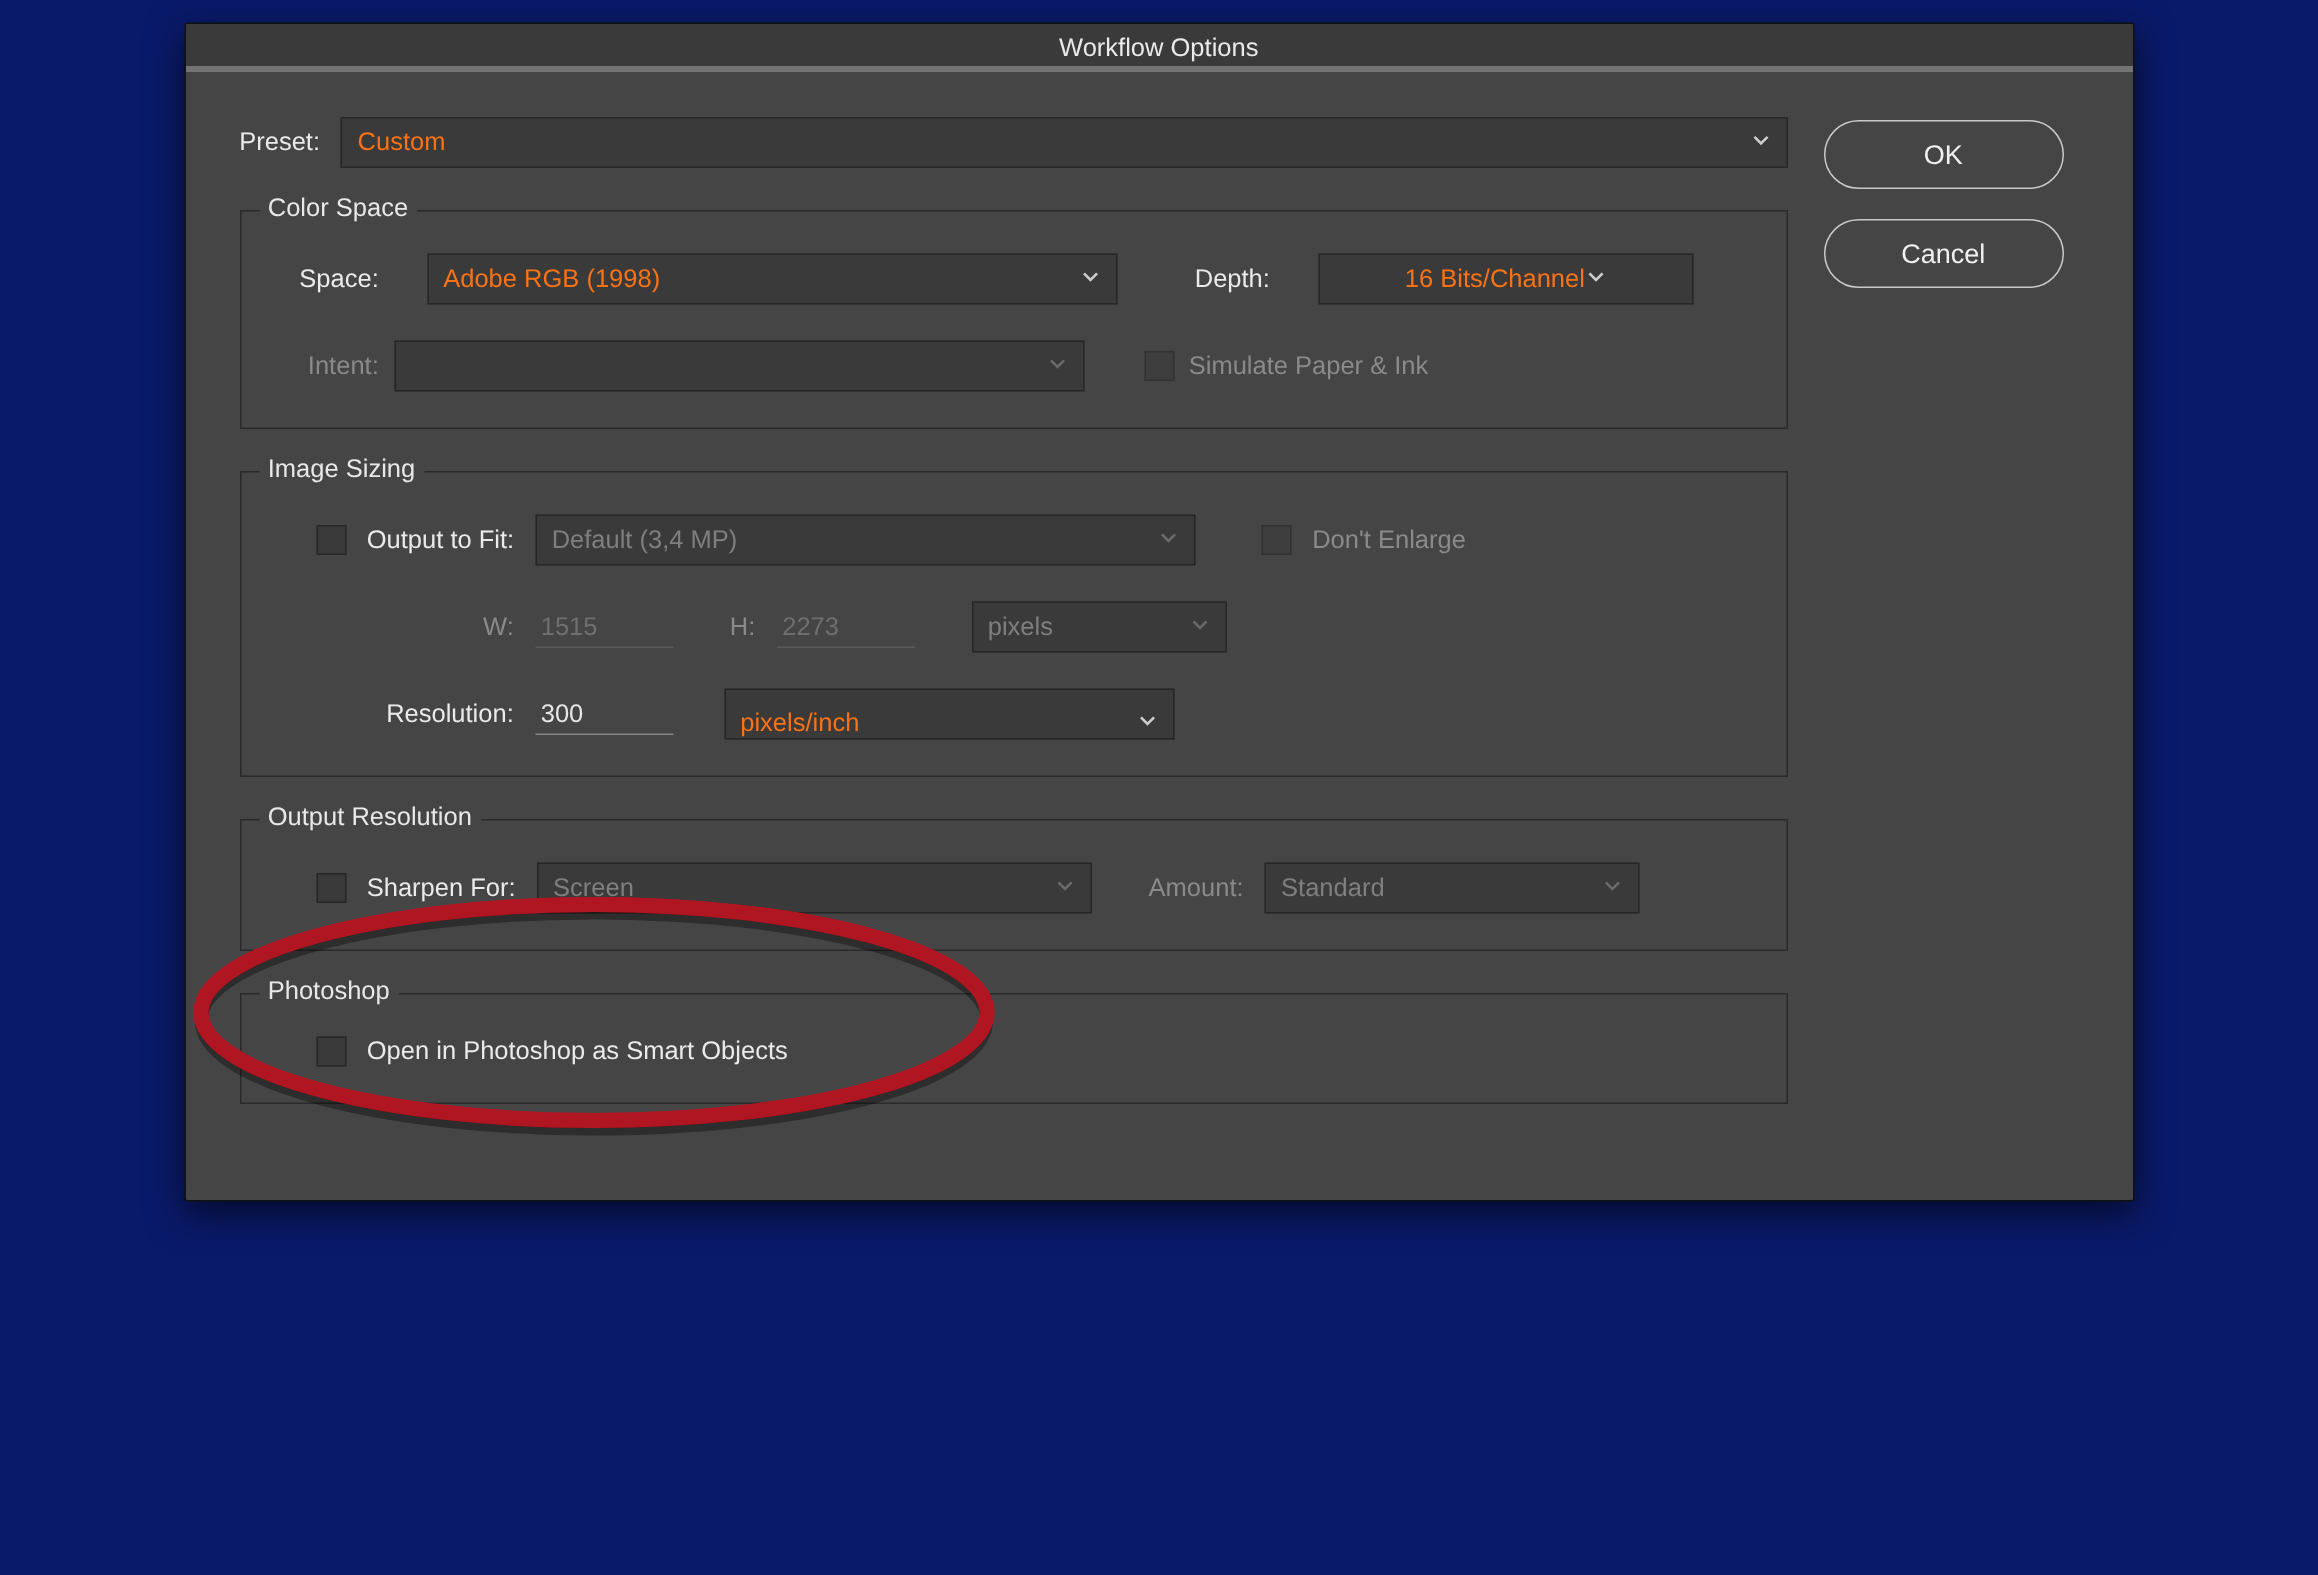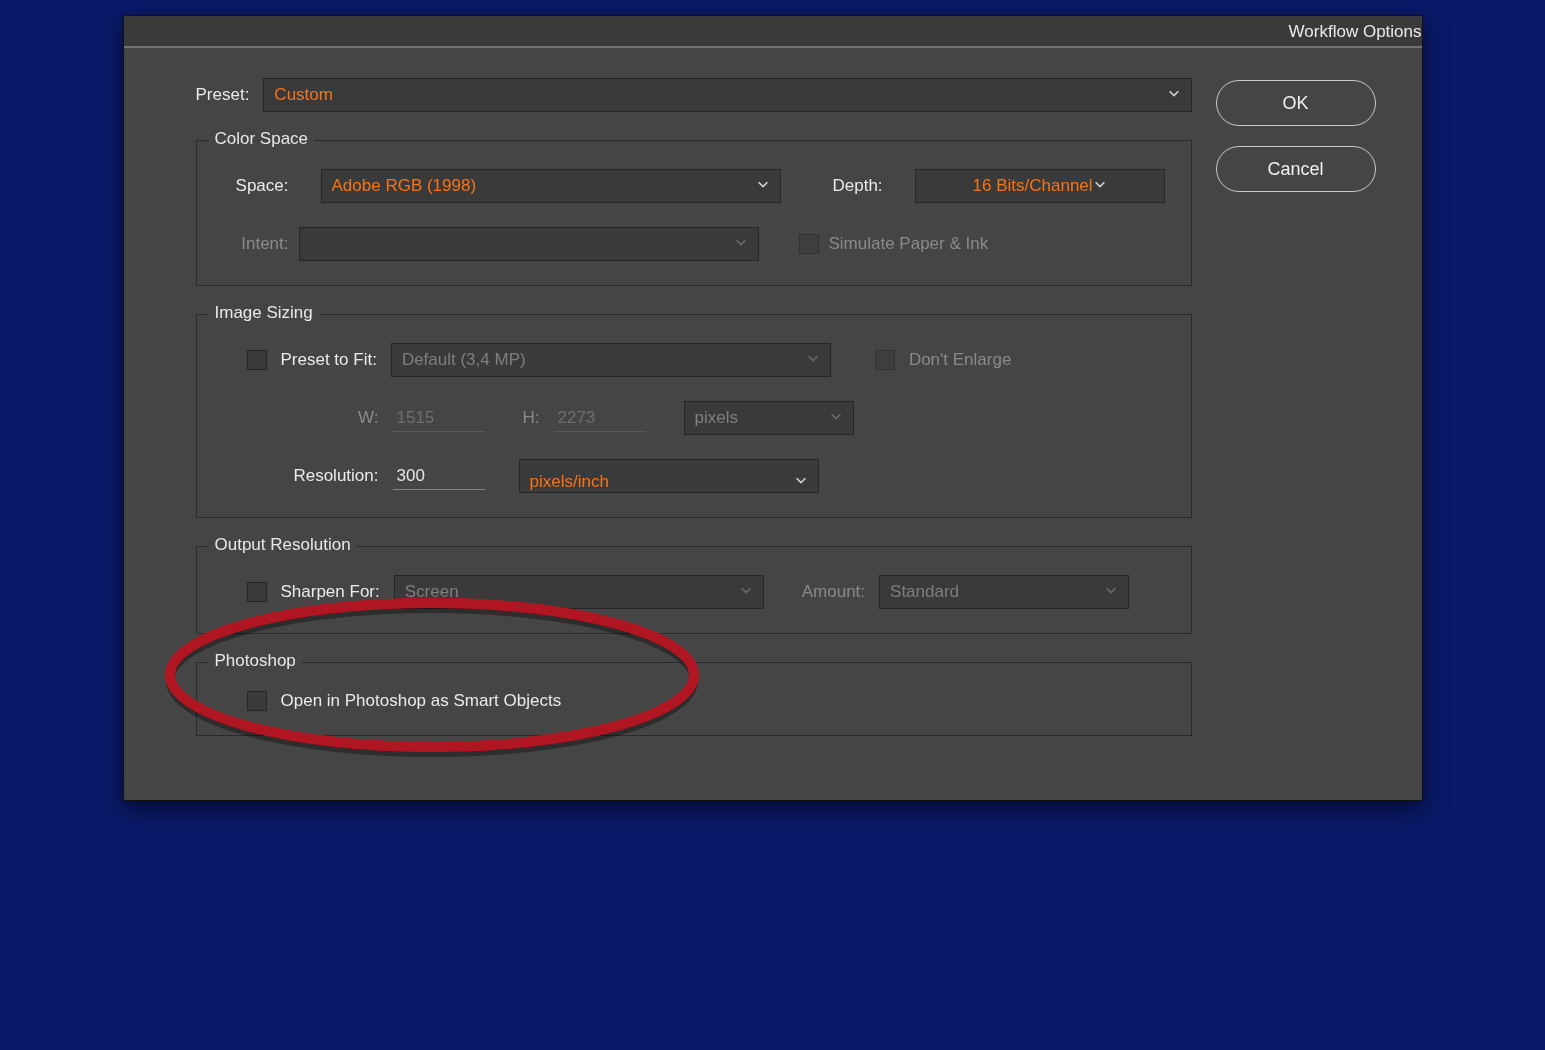--- a/index.html
+++ b/index.html
@@ -16,31 +16,30 @@
     width: 1300px;
     background: #454545;
     border: 1px solid #111;
     border-radius: 2px;
     box-shadow: 0 8px 25px rgba(0,0,0,0.6);
     overflow:hidden;
   }
   .titlebar {
     height: 32px;
     background: #3a3a3a;
-    text-align:right;
+    text-align:center;
     line-height:32px;
     font-weight:500;
     color:#eaeaea;
-    border-bottom:2px solid #737373;
+    border-bottom:4px solid #737373;
   }
   .body {
     display:flex;
     padding: 30px 26px 24px 36px;
     gap: 24px;
-    margin-left: 36px;
   }
   .main { flex:1; position:relative; }
   .side { width: 180px; padding-top:2px; }
   .btn {
     width: 160px;
     height: 46px;
     border: 1px solid #c9c9c9;
     border-radius: 23px;
     background: transparent;
     color: #f0f0f0;
@@ -159,21 +158,21 @@
           <span class="label dim">Simulate Paper &amp; Ink</span>
         </div>
       </div>
 
       <div class="group">
         <span class="legend">Image Sizing</span>
 
         <div class="row" style="gap:14px;">
           <span style="width:10px;"></span>
           <span class="checkbox"></span>
-          <span class="label">Preset to Fit:</span>
+          <span class="label">Output to Fit:</span>
           <div class="select dim" style="width:440px;">
             <span>Default  (3,4 MP)</span>
             <span class="chev"><svg viewBox="0 0 16 16">
                   <polyline points="3 6 8 11 13 6"></polyline>
                 </svg></span>
           </div>
           <span style="width:16px;"></span>
           <span class="checkbox dim"></span>
           <span class="label dim">Don't Enlarge</span>
         </div>

